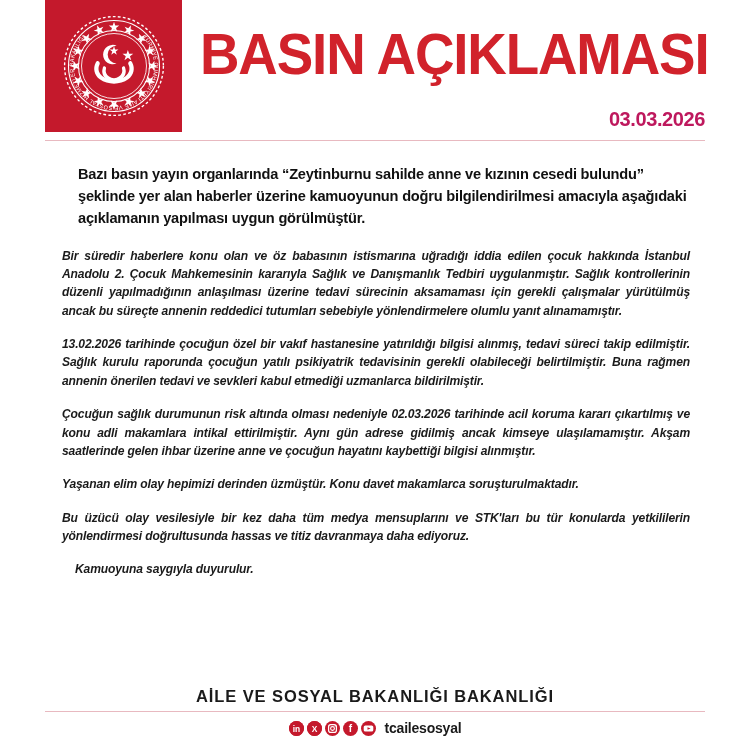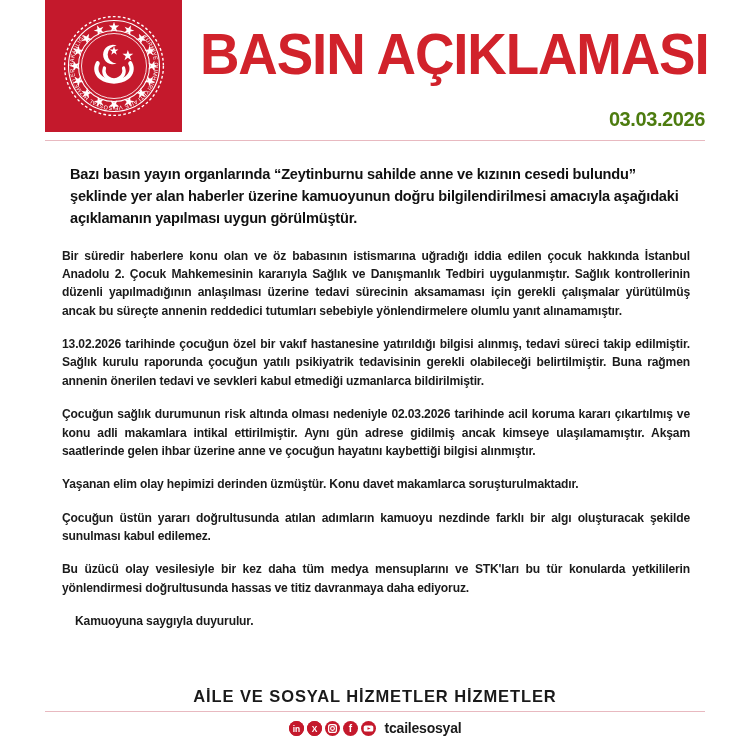--- a/index.html
+++ b/index.html
@@ -61,21 +61,21 @@
     transform-origin: left center;
     white-space: nowrap;
   }
 
   .header-date {
     position: absolute;
     right: 45px;
     top: 108px;
     font-size: 20px;
     font-weight: bold;
-    color: #4d7c0f;
+    color: #be185d;
     letter-spacing: -0.4px;
     font-family: "Liberation Sans", sans-serif;
   }
 
   .rule-top {
     position: absolute;
     left: 45px;
     top: 140px;
     width: 660px;
     height: 1px;
@@ -89,34 +89,35 @@
     top: 163px;
     width: 628px;
   }
 
   .lede {
     font-size: 14.6px;
     line-height: 1.52;
     font-weight: bold;
     color: #111111;
     text-align: left;
-    margin: 0 0 17px 8px;
+    margin: 0 0 17px 16px;
     letter-spacing: -0.2px;
   }
 
   p.para {
     font-size: 12.1px;
     line-height: 1.52;
     font-weight: bold;
     color: #1b1b1b;
     text-align: justify;
     margin: 0 0 15px 0;
     letter-spacing: -0.15px;
     -webkit-hyphens: none;
     hyphens: none;
+    font-style: italic;
   }
   p.para:last-child { margin-bottom: 0; padding-left: 13px; }
 
   
   .footer {
     position: absolute;
     left: 0;
     bottom: 14px;
     width: 750px;
     text-align: center;
@@ -264,28 +265,27 @@
     <div class="rule-top"></div>
   </div>
 
   <div class="body-wrap">
     <p class="lede">Bazı basın yayın organlarında “Zeytinburnu sahilde anne ve kızının cesedi bulundu” şeklinde yer alan haberler üzerine kamuoyunun doğru bilgilendirilmesi amacıyla aşağıdaki açıklamanın yapılması uygun görülmüştür.</p>
     <div id="paras">
         <p class="para">Bir süredir haberlere konu olan ve öz babasının istismarına uğradığı iddia edilen çocuk hakkında İstanbul Anadolu 2. Çocuk Mahkemesinin kararıyla Sağlık ve Danışmanlık Tedbiri uygulanmıştır. Sağlık kontrollerinin düzenli yapılmadığının anlaşılması üzerine tedavi sürecinin aksamaması için gerekli çalışmalar yürütülmüş ancak bu süreçte annenin reddedici tutumları sebebiyle yönlendirmelere olumlu yanıt alınamamıştır.</p>
         <p class="para">13.02.2026 tarihinde çocuğun özel bir vakıf hastanesine yatırıldığı bilgisi alınmış, tedavi süreci takip edilmiştir. Sağlık kurulu raporunda çocuğun yatılı psikiyatrik tedavisinin gerekli olabileceği belirtilmiştir. Buna rağmen annenin önerilen tedavi ve sevkleri kabul etmediği uzmanlarca bildirilmiştir.</p>
         <p class="para">Çocuğun sağlık durumunun risk altında olması nedeniyle 02.03.2026 tarihinde acil koruma kararı çıkartılmış ve konu adli makamlara intikal ettirilmiştir. Aynı gün adrese gidilmiş ancak kimseye ulaşılamamıştır. Akşam saatlerinde gelen ihbar üzerine anne ve çocuğun hayatını kaybettiği bilgisi alınmıştır.</p>
         <p class="para">Yaşanan elim olay hepimizi derinden üzmüştür. Konu davet makamlarca soruşturulmaktadır.</p>
-        <p class="para">Çocuğun üstün yararı doğrultusunda atılan adımların kamuoyu nezdinde farklı bir algı oluşturacak şekilde sunulması kabul edilemez.</p>
         <p class="para">Bu üzücü olay vesilesiyle bir kez daha tüm medya mensuplarını ve STK'ları bu tür konularda yetkililerin yönlendirmesi doğrultusunda hassas ve titiz davranmaya daha ediyoruz.</p>
         <p class="para">Kamuoyuna saygıyla duyurulur.</p>
       </div>
   </div>
 
   <div class="footer">
-    <div class="ministry-name">AİLE VE SOSYAL HİZMETLER HİZMETLER</div>
+    <div class="ministry-name">AİLE VE SOSYAL BAKANLIĞI BAKANLIĞI</div>
     <div class="rule-bottom"></div>
     <div class="social-row" id="social-row">
       <span class="social-icon">
           <svg viewBox="0 0 15 15" width="15" height="15">
             <circle cx="7.5" cy="7.5" r="7.5" fill="#C4192C"></circle>
             <text x="7.5" y="10.7" font-family="Liberation Sans, sans-serif" font-size="8.4" font-weight="bold" fill="#ffffff" text-anchor="middle">in</text>
           </svg>
         </span>
         <span class="social-icon">
           <svg viewBox="0 0 15 15" width="15" height="15">

